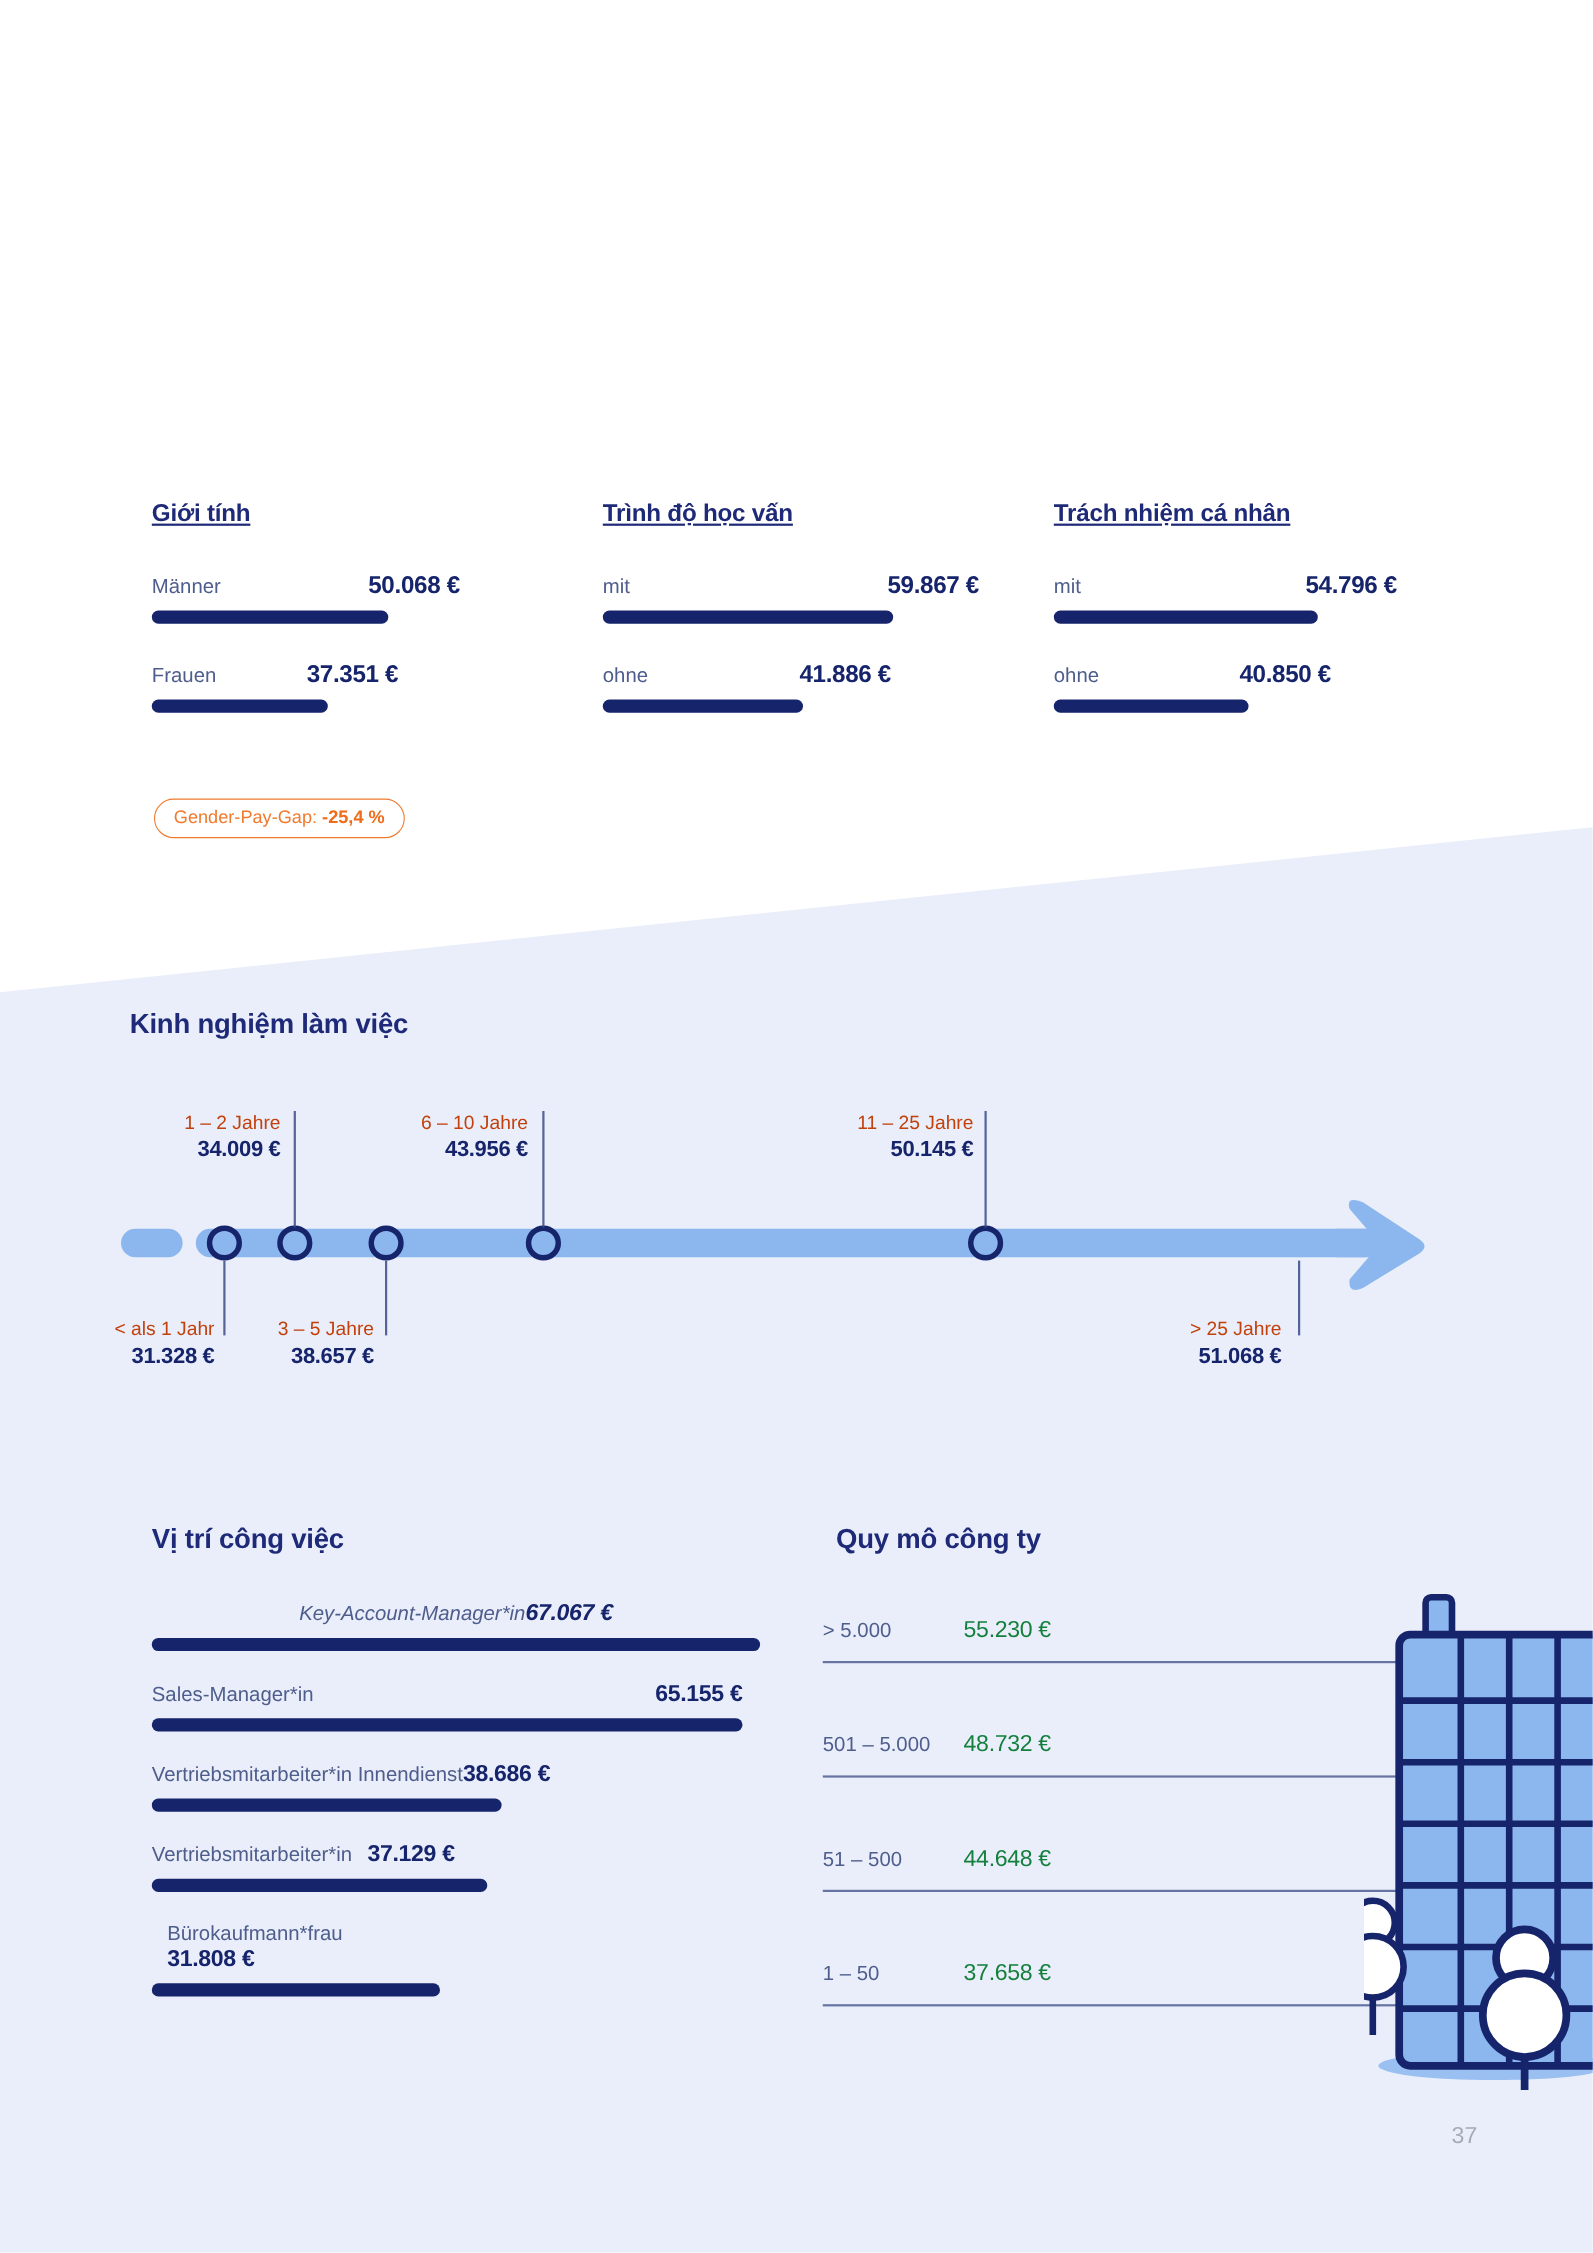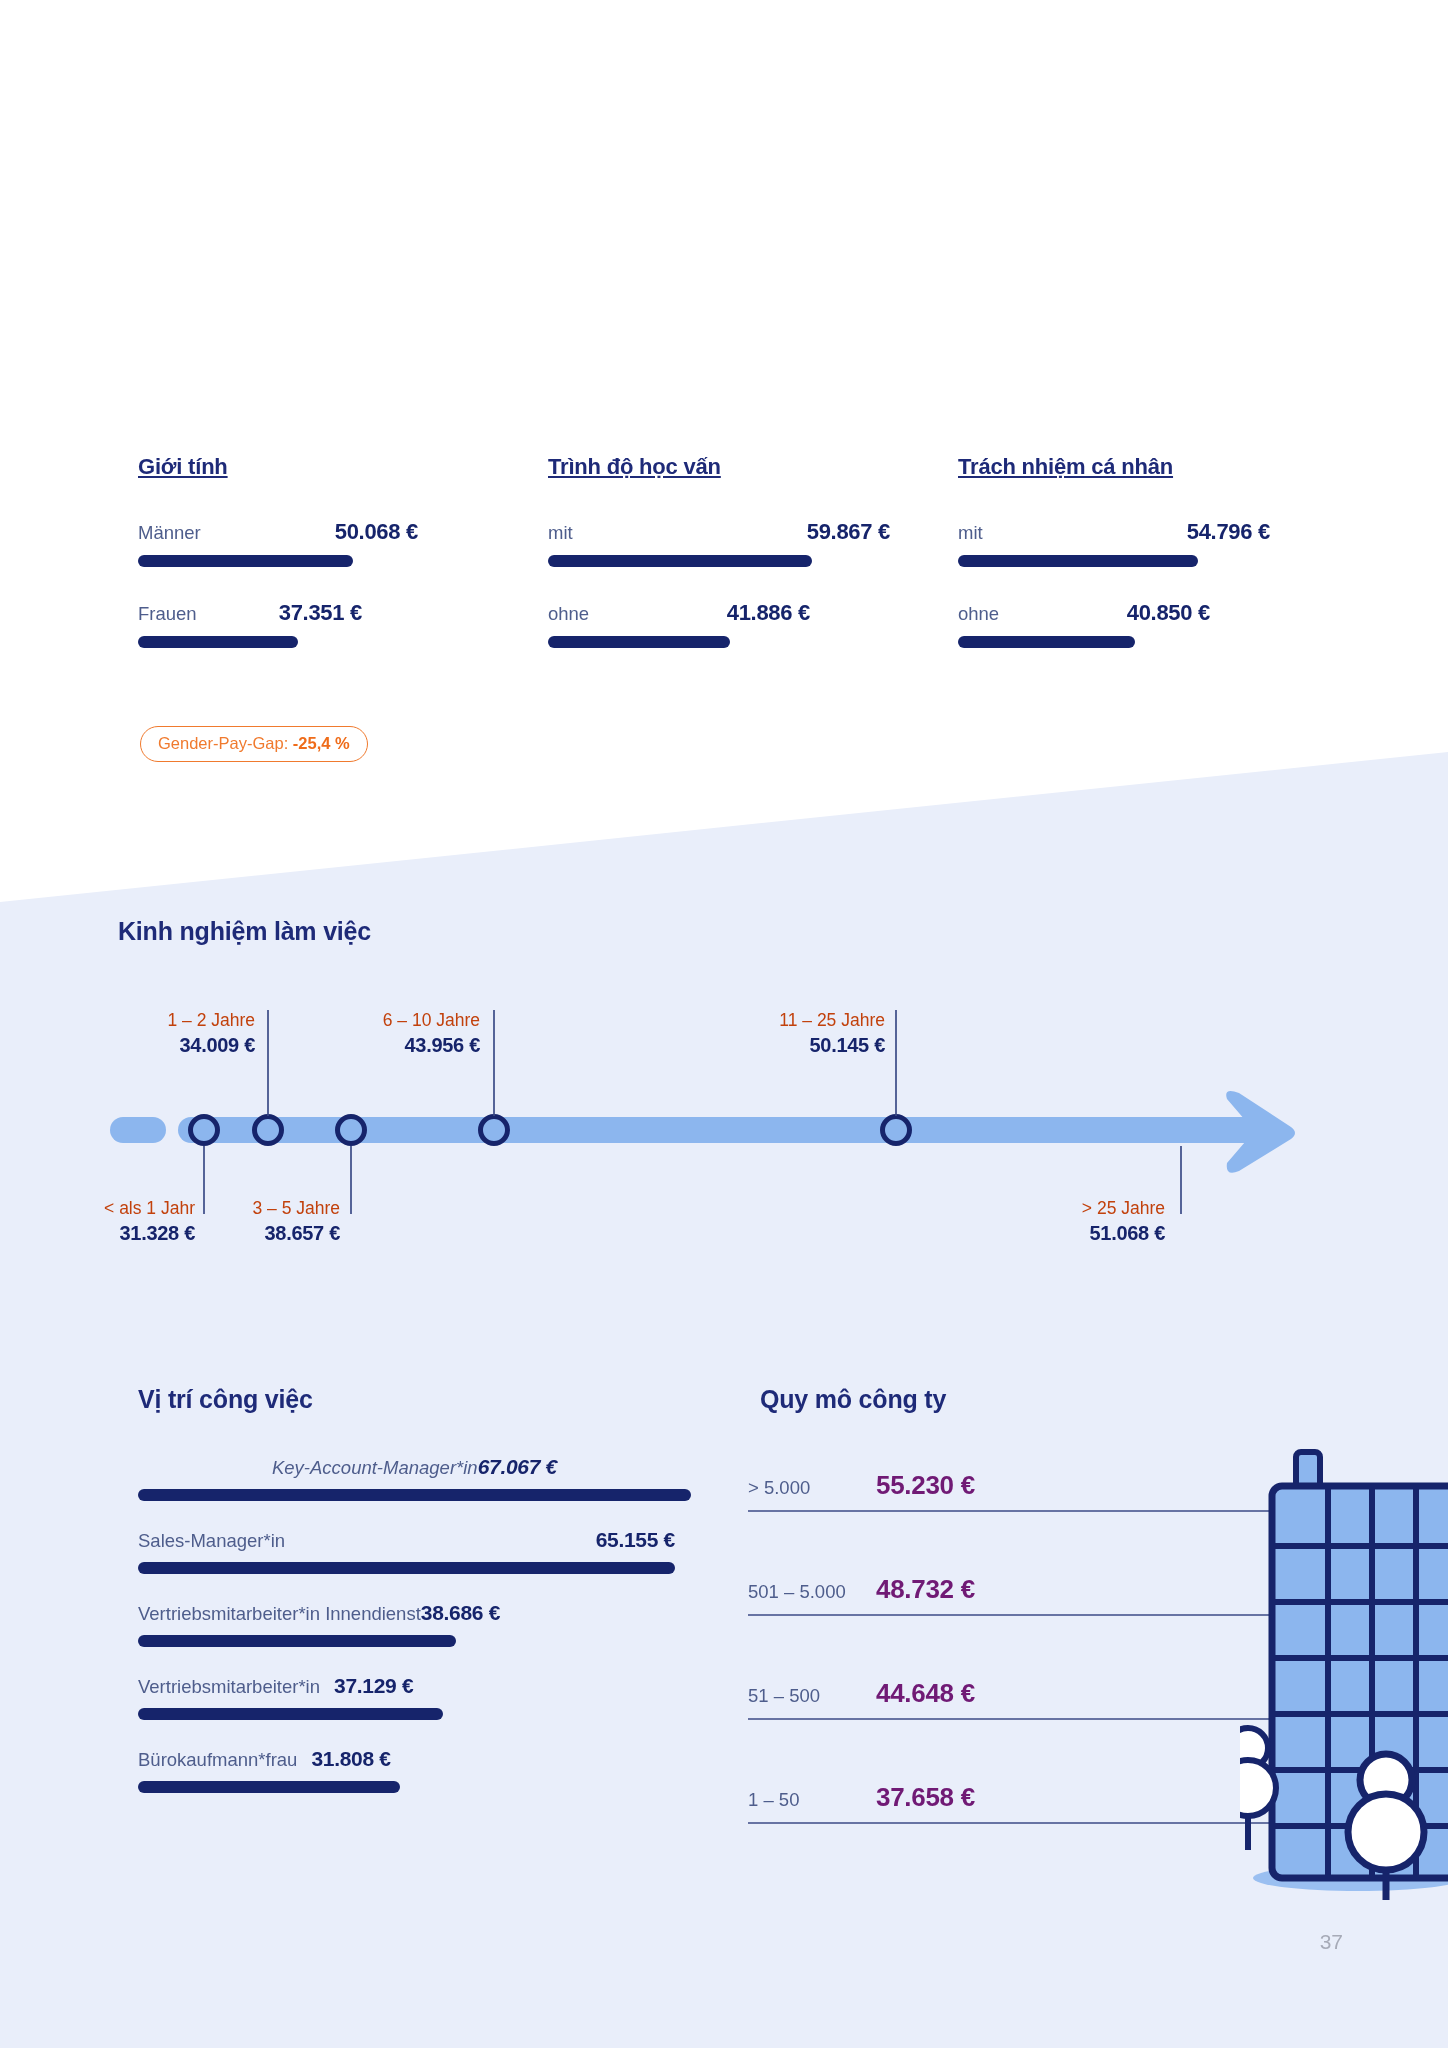--- a/index.html
+++ b/index.html
@@ -85,21 +85,21 @@
   .job-head { display:flex; align-items:baseline; white-space:nowrap; }
   .job-label { color:#4e5d8c; font-size:18.5px; }
   .job-value { color:#16246b; font-size:21px; font-weight:700; letter-spacing:-.3px; }
 
   
   .cs-title { position:absolute; left:760px; top:1385px; font-size:25px; }
   .cs { position:absolute; left:748px; top:1470px; width:700px; }
   .cs-row { position:relative; height:104px; }
   .cs-head { display:flex; align-items:baseline; white-space:nowrap; padding-left:0; }
   .cs-label { color:#4e5d8c; font-size:18.5px; width:128px; }
-  .cs-value { color:#701a75; font-size:26px; font-weight:700; letter-spacing:-.3px; }
+  .cs-value { color:#15803d; font-size:21px; font-weight:400; letter-spacing:-.3px; }
   .cs-line { position:absolute; left:0; height:1.6px; background:#3b4a86; opacity:.75; }
 
   
   .building { position:absolute; left:1240px; top:1440px; z-index:3; }
 
   
   .pageno {
     position:absolute; right:105px; top:1930px;
     color:#a7abb8; font-size:21px;
   }
@@ -253,21 +253,21 @@
       <div class="bar" style="width:318px;"></div>
     </div>
     <div class="job">
       <div class="job-head" style="width:400px;">
         <span class="job-label">Vertriebsmitarbeiter*in</span>
         <span class="job-value" style="margin-left:14px;">37.129 €</span>
       </div>
       <div class="bar" style="width:305px;"></div>
     </div>
     <div class="job">
-      <div class="job-head" style="width:370px;">
+      <div class="job-head" style="width:370px;flex-direction:column;">
         <span class="job-label">Bürokaufmann*frau</span>
         <span class="job-value" style="margin-left:14px;">31.808 €</span>
       </div>
       <div class="bar" style="width:262px;"></div>
     </div>
   </div>
 
   <div class="h-sec cs-title">Quy mô công ty</div>
   <div class="cs">
     <div class="cs-row">

